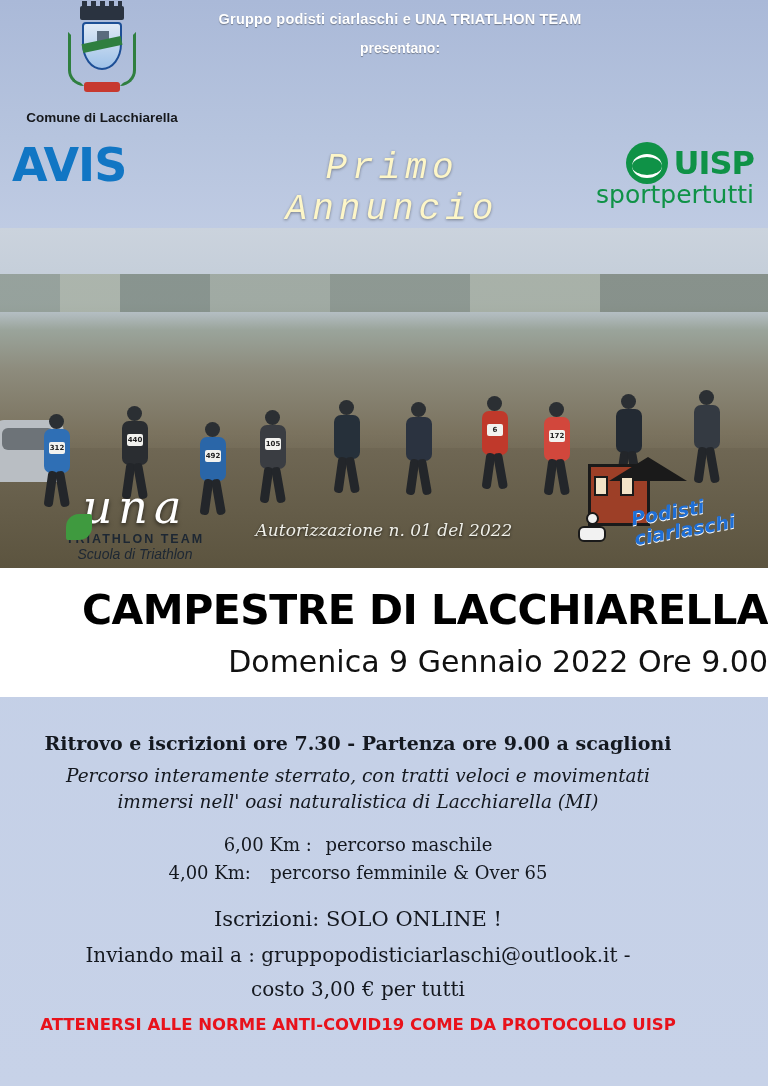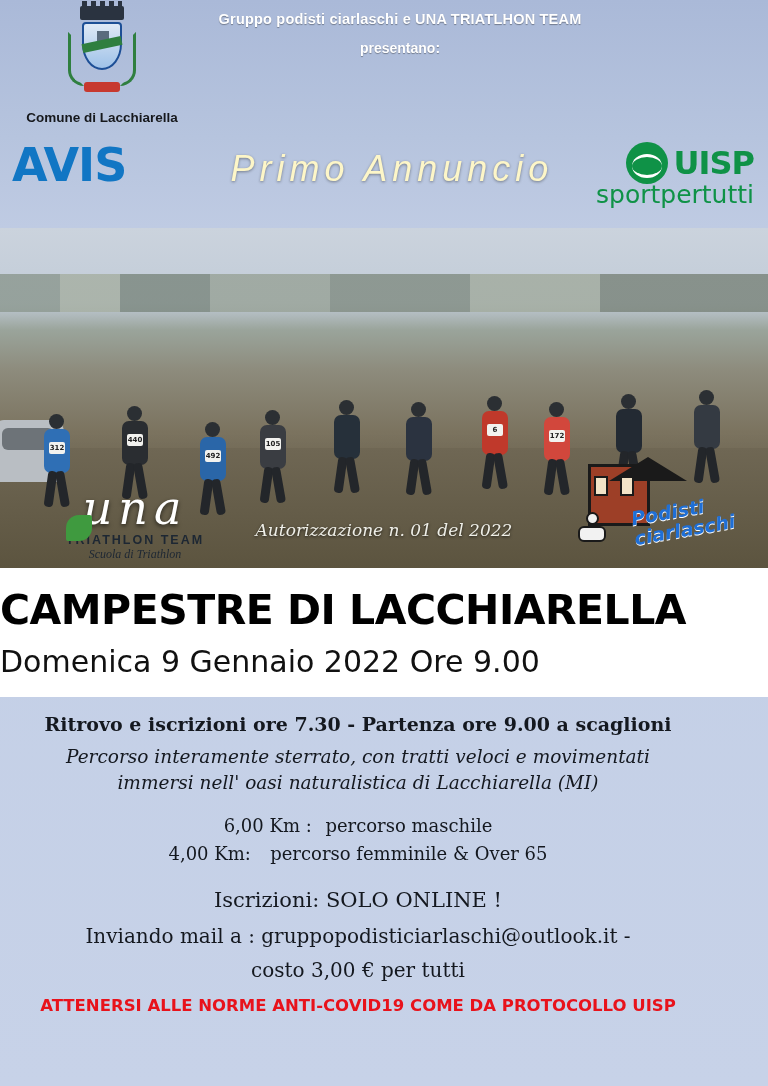--- a/index.html
+++ b/index.html
@@ -120,21 +120,21 @@
     font-family: "DejaVu Sans", sans-serif; letter-spacing: -1px;
   }
   .uisp .tag {
     font-size: 25px; color: #0f9247; line-height: 26px; margin-top: -2px;
     font-family: "DejaVu Sans", sans-serif;
   }
 
   
   .annuncio {
     position: absolute; left: 222px; top: 148px; width: 340px; text-align: center;
-    font-family: Liberation Sans, sans-serif;
+    font-family: Liberation Mono, monospace;
     font-style: italic;
     font-size: 36px;
     color: #fdf6c8;
     letter-spacing: 5px;
     text-shadow: 0 1px 3px rgba(0,0,0,.4);
   }
 
   
   .photo {
     position: relative; width: 768px; height: 340px;
@@ -202,21 +202,21 @@
     font-family: "DejaVu Serif", serif; font-style: italic;
     font-size: 46px; color: #ffffff; line-height: 46px;
     letter-spacing: 6px;
     text-shadow: 0 2px 4px rgba(0,0,0,.6);
   }
   .una .leaf {
     position: absolute; left: 36px; top: 30px; width: 26px; height: 26px;
     background: #3f9a3f; border-radius: 50% 10% 50% 10%;
   }
   .una .t1 { font-size: 12.5px; font-weight: bold; color: #1d2733; letter-spacing: 2px; margin-top: 2px; }
-  .una .t2 { font-family: Liberation Serif, serif; font-style: italic; font-size: 12px; color: #1d2733; }
+  .una .t2 { font-family: Liberation Sans, sans-serif; font-style: italic; font-size: 14px; color: #1d2733; }
 
   
   .podisti {
     position: absolute; right: 16px; bottom: 10px; width: 190px; height: 104px;
   }
   .podisti .house {
     position: absolute; left: 26px; top: 10px; width: 62px; height: 62px;
     background: #9d3f27; border: 3px solid #1a1a1a;
   }
   .podisti .roof {
@@ -239,38 +239,39 @@
     position: absolute; right: 0; top: 44px; width: 120px;
     transform: rotate(-10deg);
     font-family: "DejaVu Sans", sans-serif; font-weight: bold; font-style: italic;
     color: #1f6fd6; font-size: 19px; line-height: 20px; text-align: left;
     text-shadow: 0 1px 0 #ffffff;
   }
 
   
   .title-band {
     width: 768px; padding: 14px 0 18px;
-    background: #ffffff; text-align: left;
+    background: #ffffff; text-align: right;
   }
   .title-band h1 {
     margin: 4px 0 0;
     font-family: "DejaVu Sans", sans-serif;
     font-size: 41px; font-weight: bold; color: #000000;
     letter-spacing: -.5px;
   }
   .title-band h2 {
     margin: 10px 0 0;
     font-family: "DejaVu Sans", sans-serif;
     font-size: 30px; font-weight: normal; color: #111111;
   }
 
   
   .details {
     width: 716px; padding: 16px 30px 6px; text-align: center;
     color: #14181f;
+    margin-top: 19px;
   }
   .d-bold {
     font-family: "DejaVu Serif", serif;
     font-size: 19px; font-weight: bold; margin-bottom: 9px;
   }
   .d-reg {
     font-family: "DejaVu Serif", serif;
     font-size: 19px; margin-bottom: 16px;
   }
   .d-ital {

